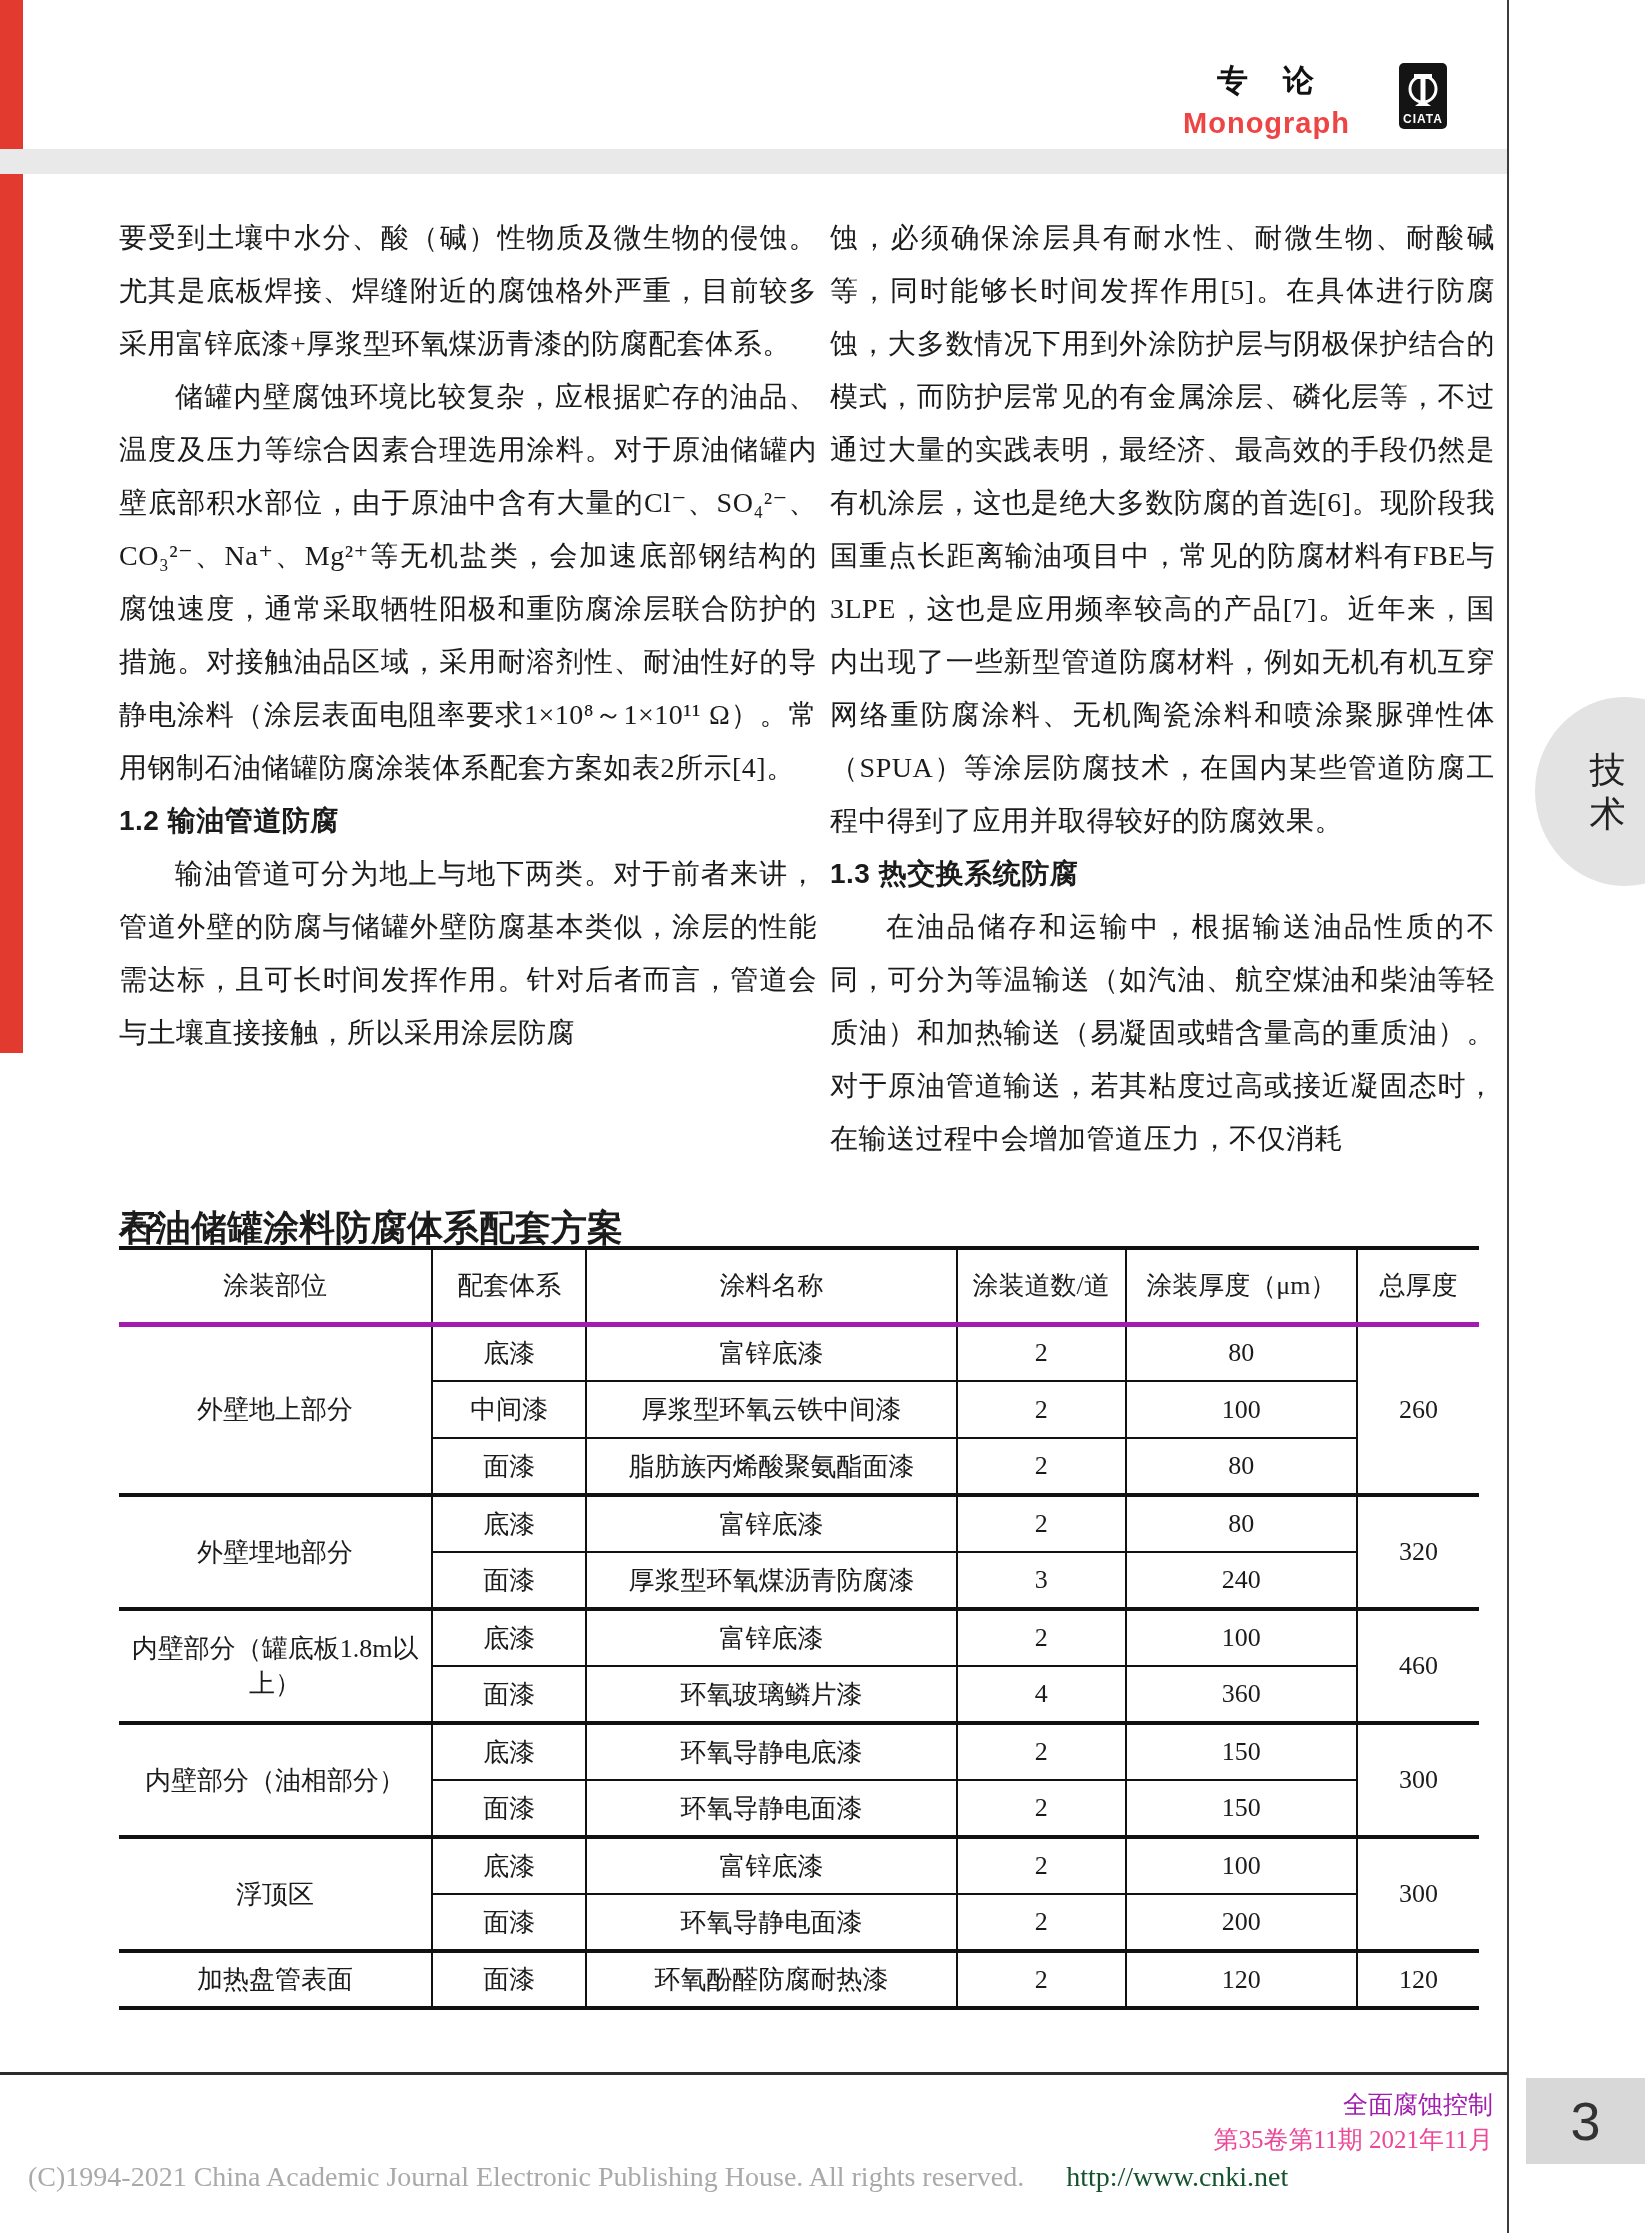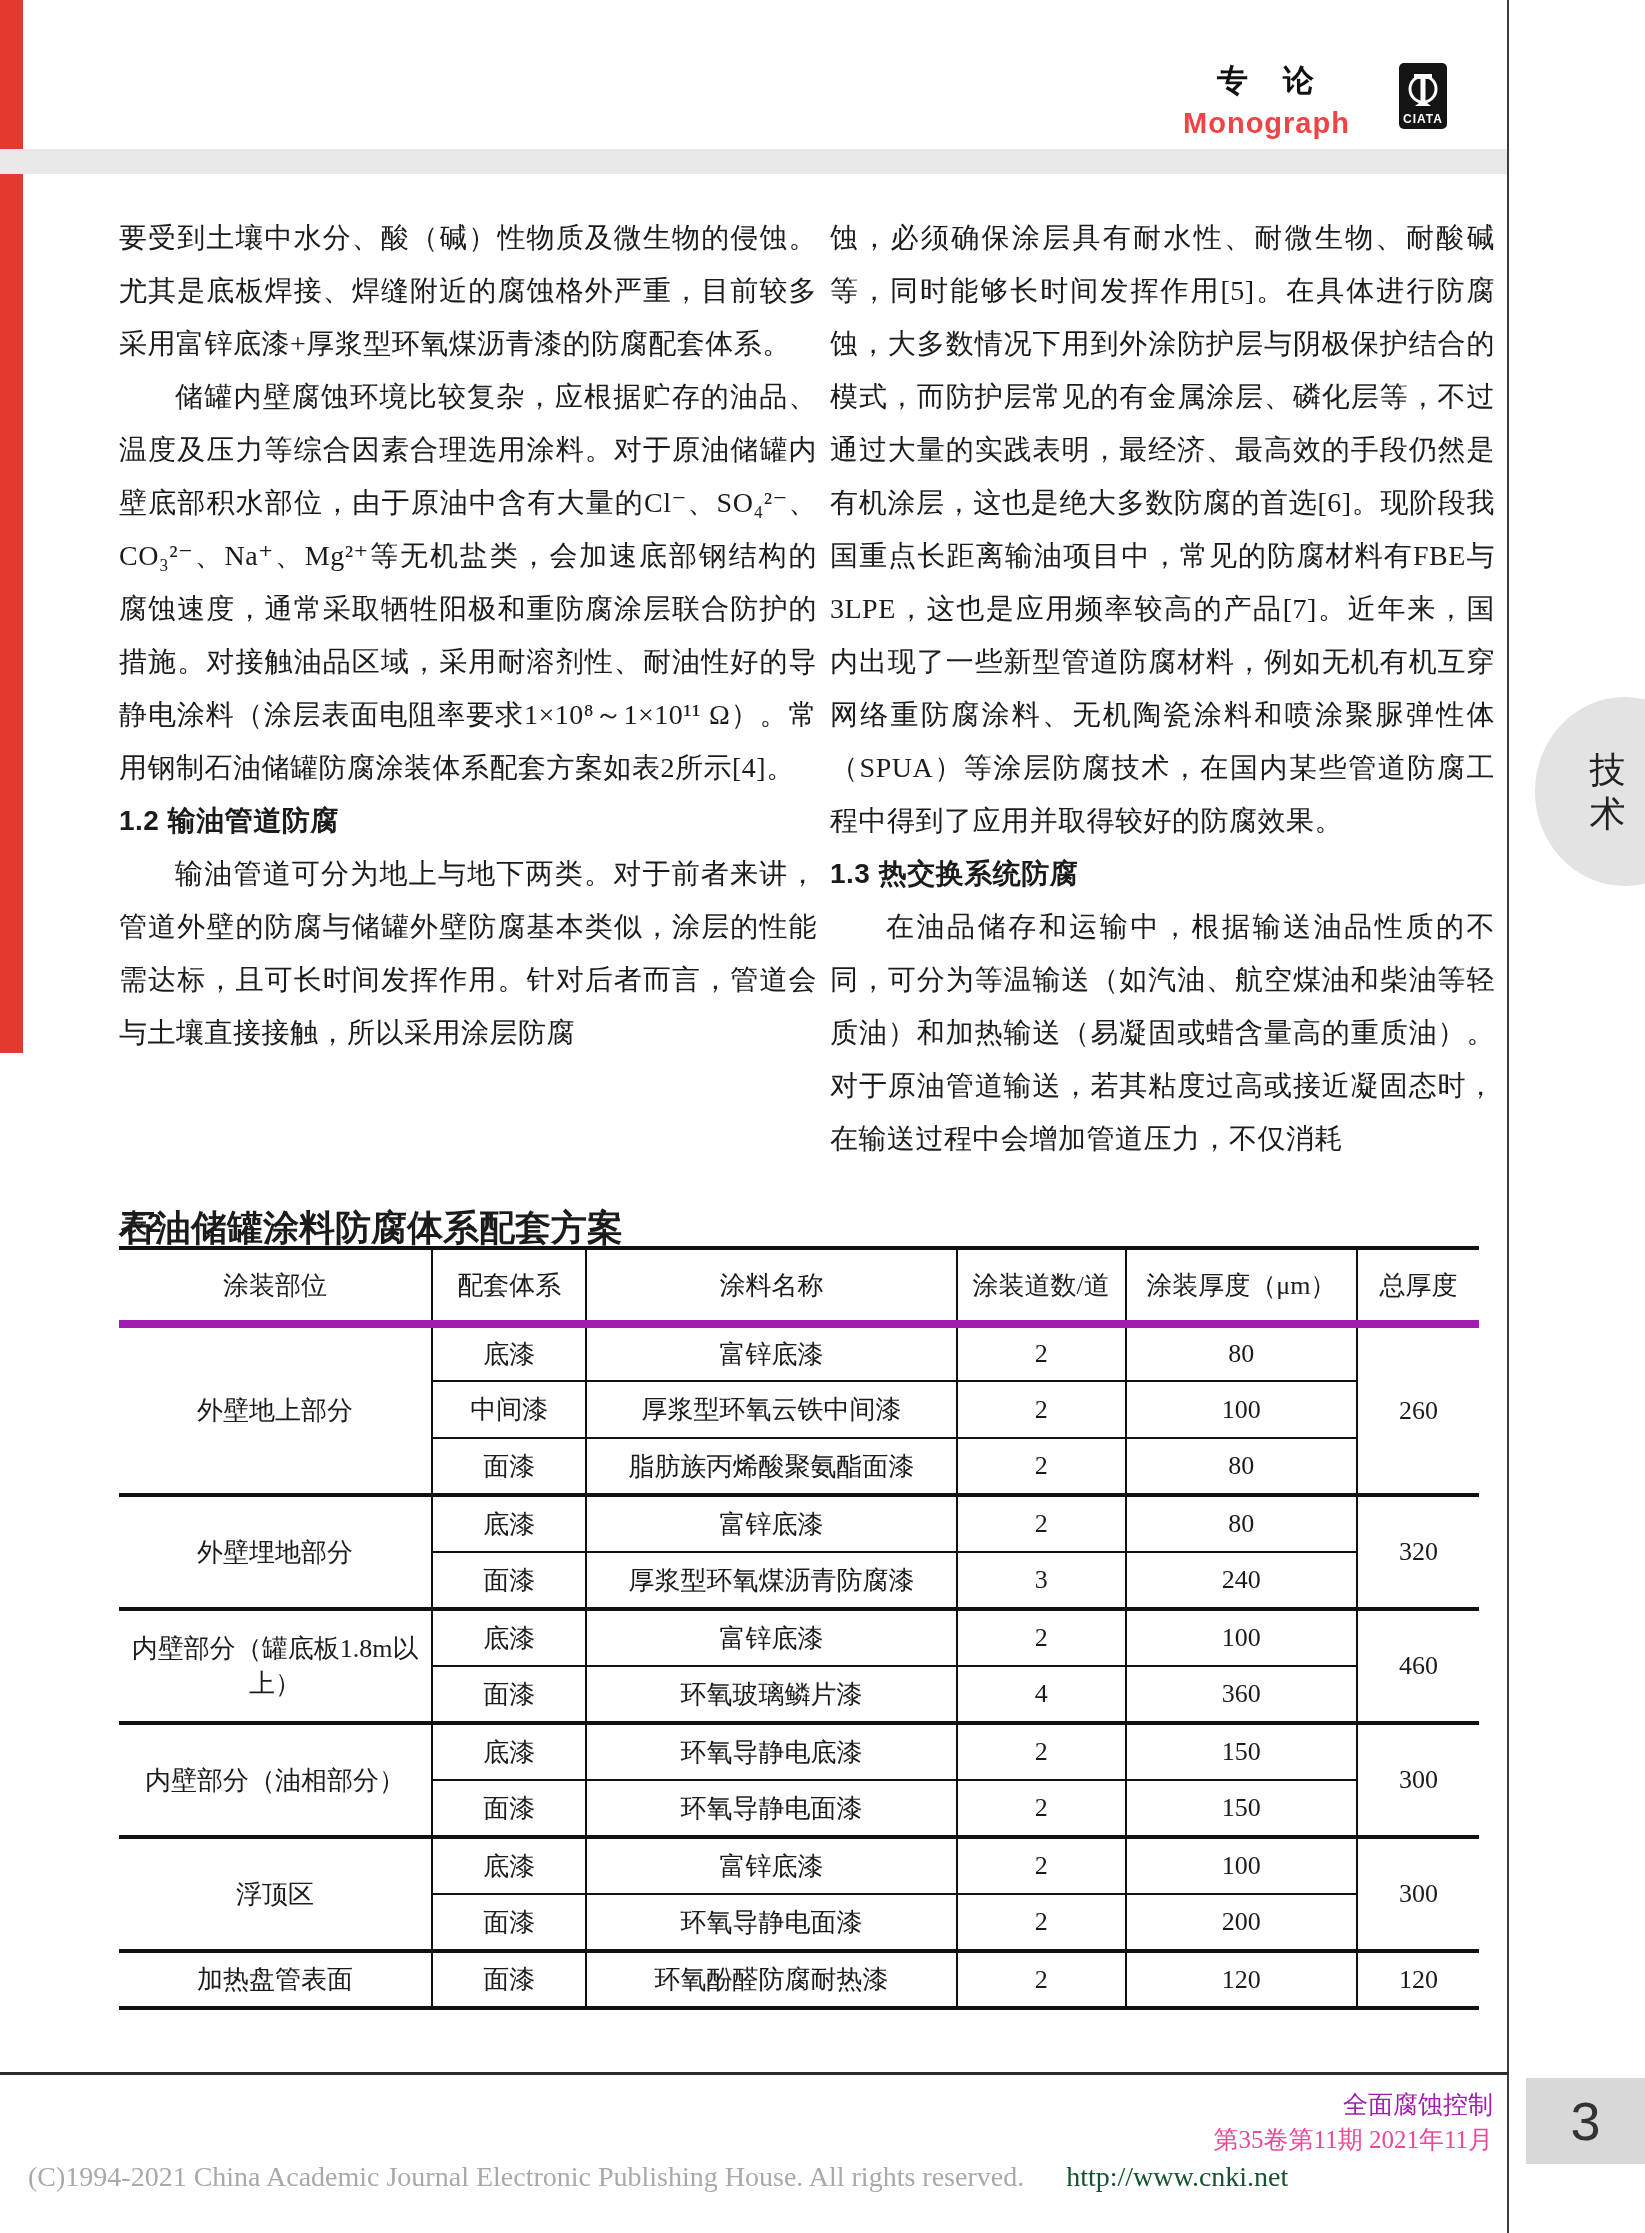--- a/index.html
+++ b/index.html
@@ -32,21 +32,21 @@
   
   .table-label{position:absolute;left:121px;top:1206px;font-family:"Liberation Sans","DejaVu Sans",sans-serif;font-weight:bold;font-size:26px;}
   .table-title{position:absolute;left:119px;top:1204px;width:1360px;text-align:left;font-family:"Liberation Sans","DejaVu Sans",sans-serif;font-weight:bold;font-size:36px;}
   table.coating{
     position:absolute;left:119px;top:1246px;width:1360px;border-collapse:collapse;table-layout:fixed;
     border-top:4px solid #111;border-bottom:4px solid #111;
   }
   table.coating th,table.coating td{
     border:2px solid #111;font-size:26px;font-weight:normal;text-align:center;vertical-align:middle;padding:2px 6px;box-sizing:border-box;
   }
-  table.coating th{height:76px;border-bottom:8px solid #a21caf;}
+  table.coating th{height:76px;border-bottom:5px solid #a21caf;}
   table.coating td{height:57px;}
   table.coating tr.group-start td{border-top:4px solid #111;}
   table.coating th:first-child{border-left:none;}
   table.coating th:last-child{border-right:none;}
   table.coating td.part-cell{border-left:none;}
   table.coating td.total-cell{border-right:none;}
   
   .footer-rule{position:absolute;left:0;top:2072px;width:1508px;height:3px;background:#2c2c2c;}
   .footer-journal{position:absolute;left:896px;top:2088px;width:597px;text-align:right;font-size:25px;color:#a21caf;}
   .footer-issue{position:absolute;left:896px;top:2123px;width:597px;text-align:right;font-size:25px;color:#ec4899;}

